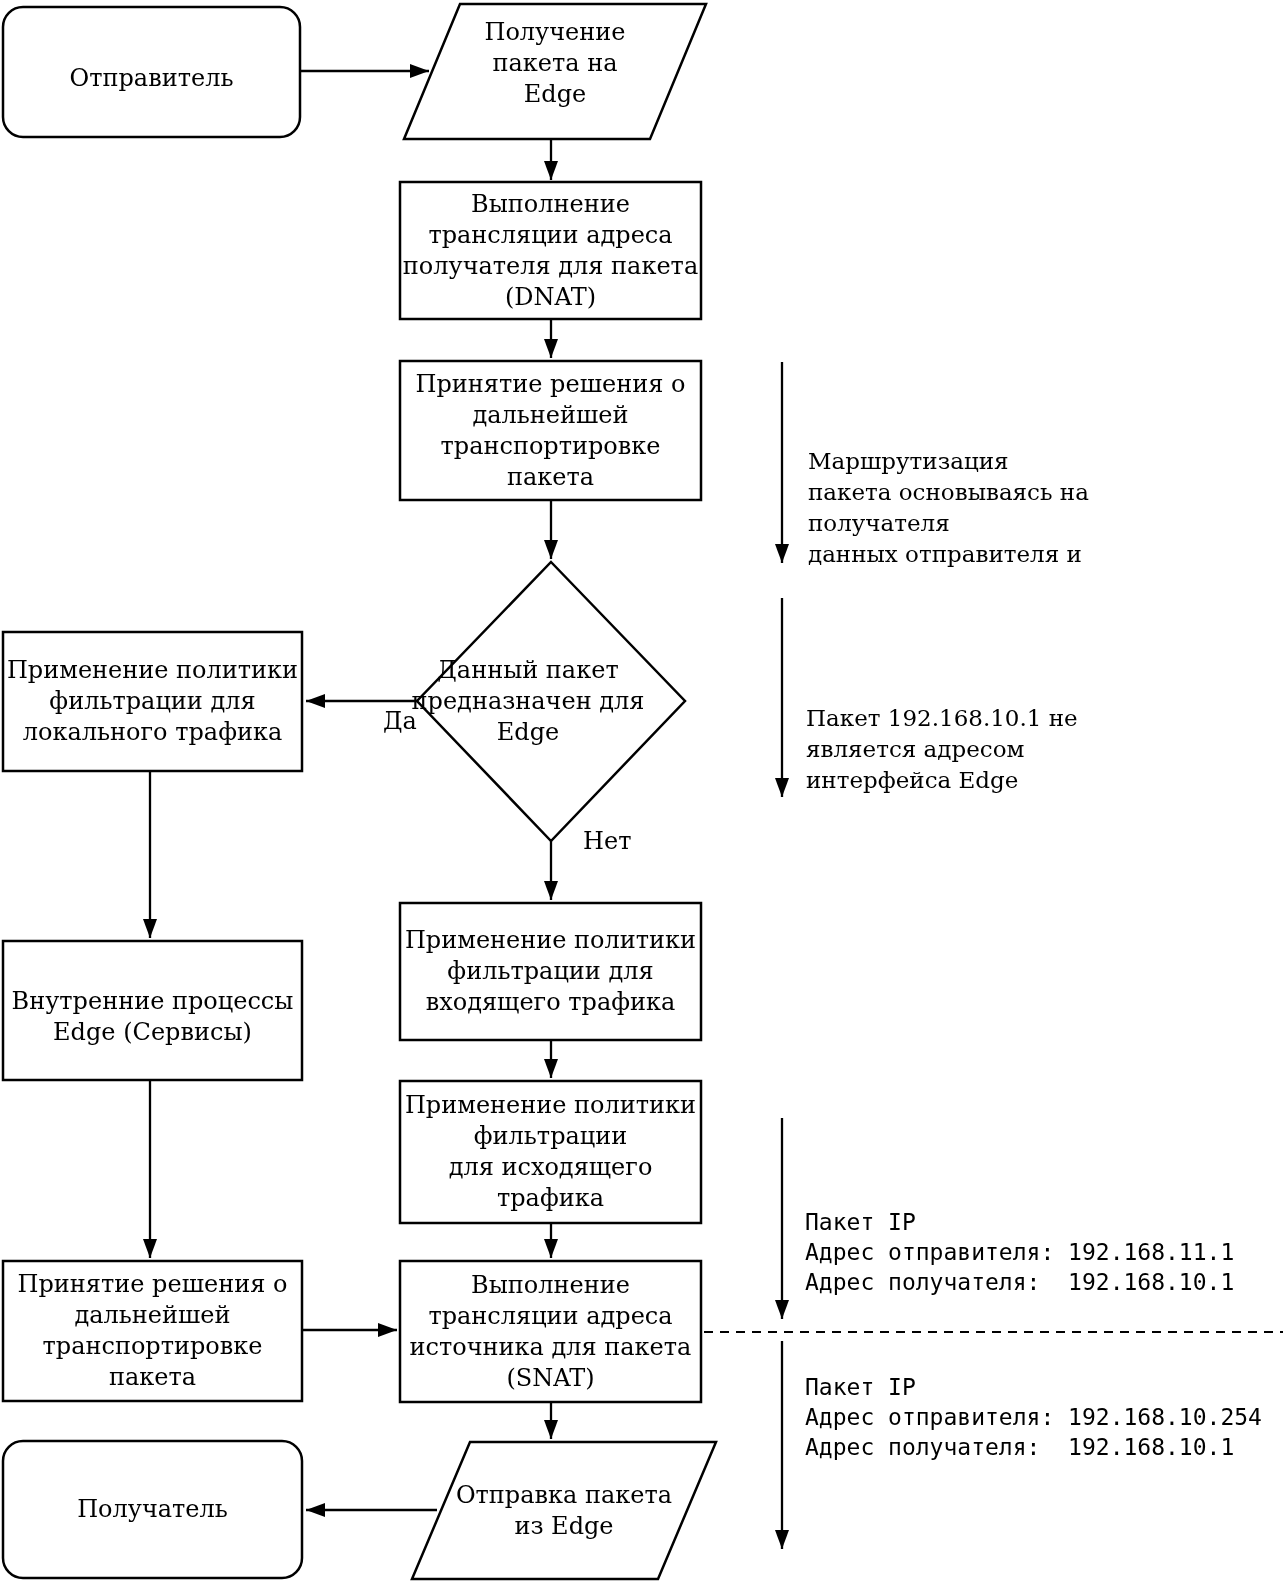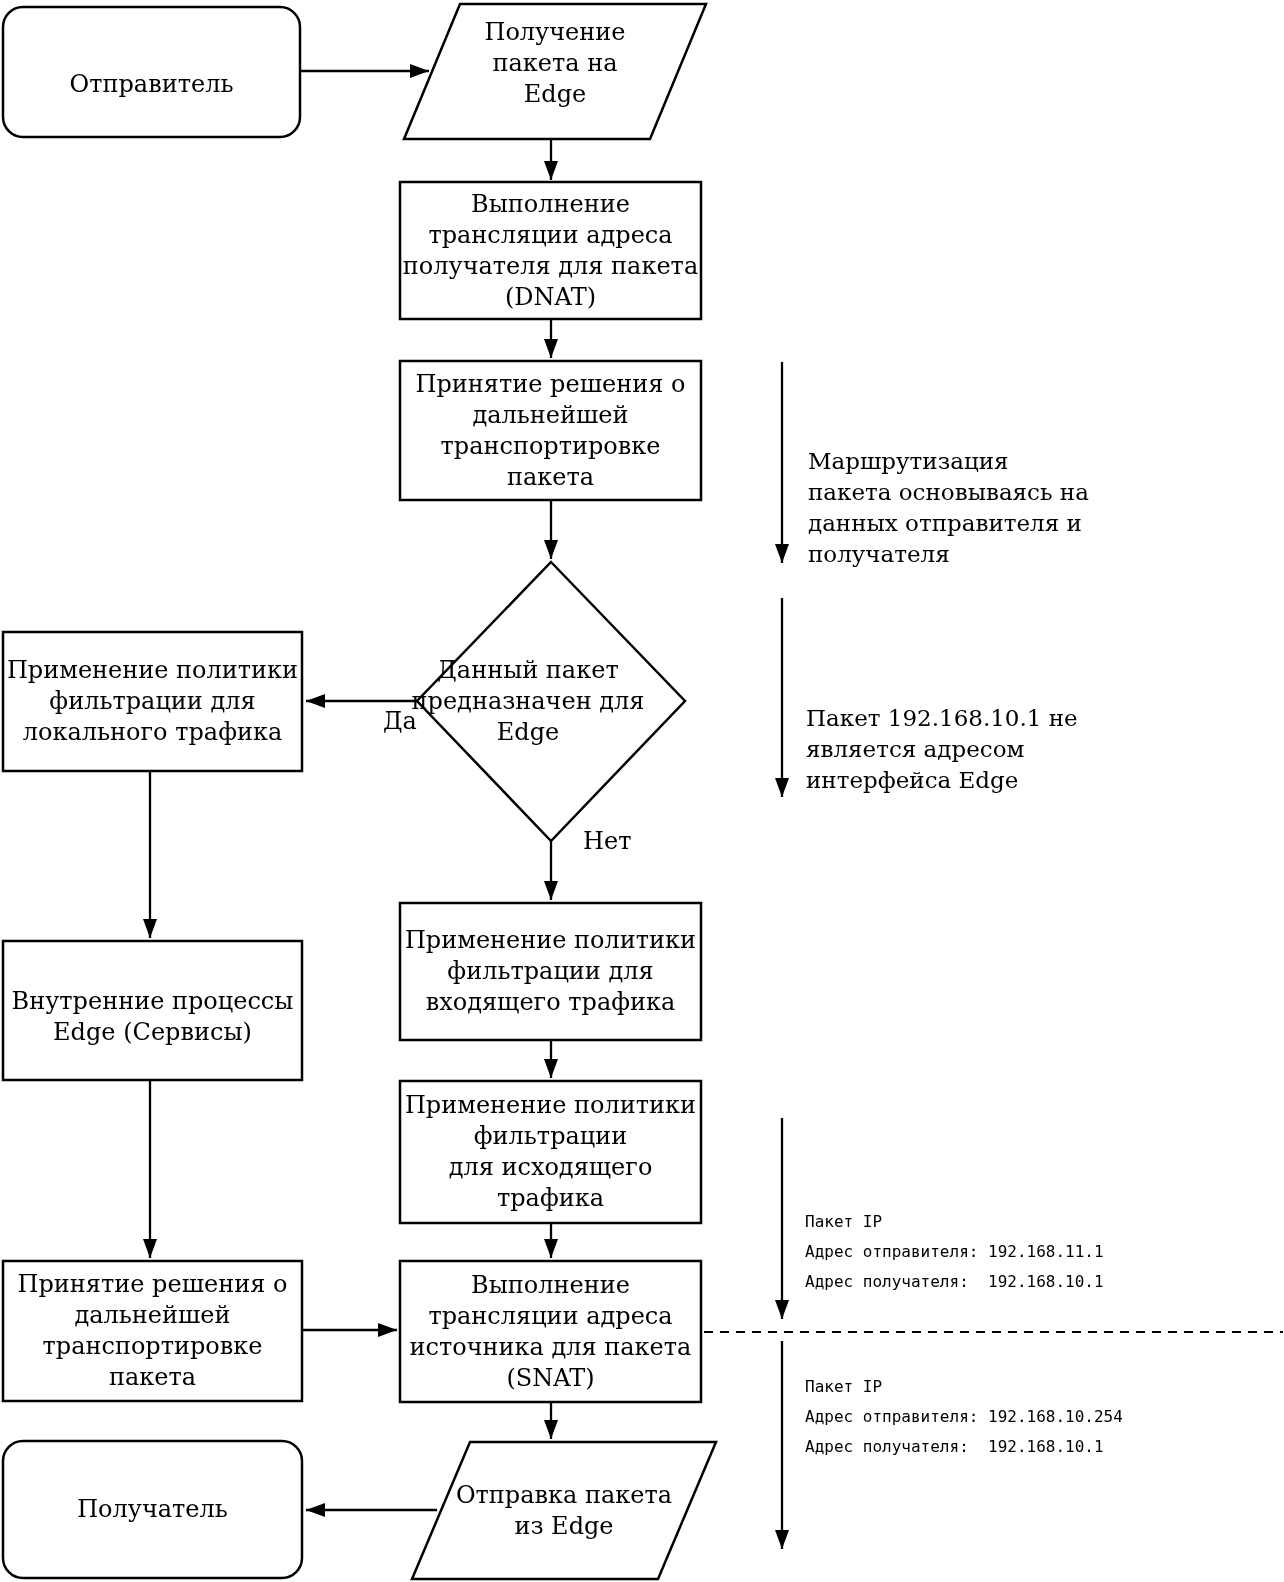--- a/index.html
+++ b/index.html
@@ -29,21 +29,21 @@
   .ann {
     position:absolute;
     font-size:23px; line-height:31px;
     font-family:"DejaVu Serif", serif;
     margin-top:42px;
   }
   .ann span { display:block; white-space:nowrap; }
   .mono {
     position:absolute;
     font-family:"DejaVu Sans Mono", monospace;
-    font-size:16px; line-height:30px;
+    font-size:23px; line-height:30px;
   }
   .mono span { display:block; white-space:pre; }
 </style>
 </head>
 <body>
 
 <div id="stage">
 
   <svg id="wires" width="1284" height="1582" viewBox="0 0 1284 1582">
     <defs>
@@ -81,21 +81,21 @@
     <path d="M437,1510 L306,1510" fill="none" stroke="#000000" stroke-width="2.3" marker-end="url(#arrow)"></path>
 
     <path d="M782,362 L782,563" fill="none" stroke="#000000" stroke-width="2.3" marker-end="url(#arrow)"></path>
     <path d="M782,598 L782,797" fill="none" stroke="#000000" stroke-width="2.3" marker-end="url(#arrow)"></path>
     <path d="M782,1118 L782,1319" fill="none" stroke="#000000" stroke-width="2.3" marker-end="url(#arrow)"></path>
     <path d="M782,1341 L782,1549" fill="none" stroke="#000000" stroke-width="2.3" marker-end="url(#arrow)"></path>
 
     <path d="M704,1332 L1283,1332" fill="none" stroke="#000000" stroke-width="2.2" stroke-dasharray="9 7"></path>
   </svg>
 
-  <div class="node-label" style="left:3px;top:19px;width:297px;height:130px">
+  <div class="node-label" style="left:3px;top:13px;width:297px;height:130px">
     <span>Отправитель</span>
   </div>
 
   <div class="node-label" style="left:405px;top:4px;width:300px;height:119px">
     <span>Получение</span>
     <span>пакета на</span>
     <span>Edge</span>
   </div>
 
   <div class="node-label" style="left:400px;top:182px;width:301px;height:137px">
@@ -164,22 +164,22 @@
     <span>Отправка пакета</span>
     <span>из Edge</span>
   </div>
 
   <div class="branch-label" style="left:383px;top:708px">Да</div>
   <div class="branch-label" style="left:583px;top:828px">Нет</div>
 
   <div class="ann" style="left:808px;top:404px">
     <span>Маршрутизация</span>
     <span>пакета основываясь на</span>
+    <span>получателя</span>
     <span>данных отправителя и</span>
-    <span>получателя</span>
   </div>
 
   <div class="ann" style="left:806px;top:661px">
     <span>Пакет 192.168.10.1 не</span>
     <span>является адресом</span>
     <span>интерфейса Edge</span>
   </div>
 
   <div class="mono" style="left:805px;top:1207px">
     <span>Пакет IP</span>

